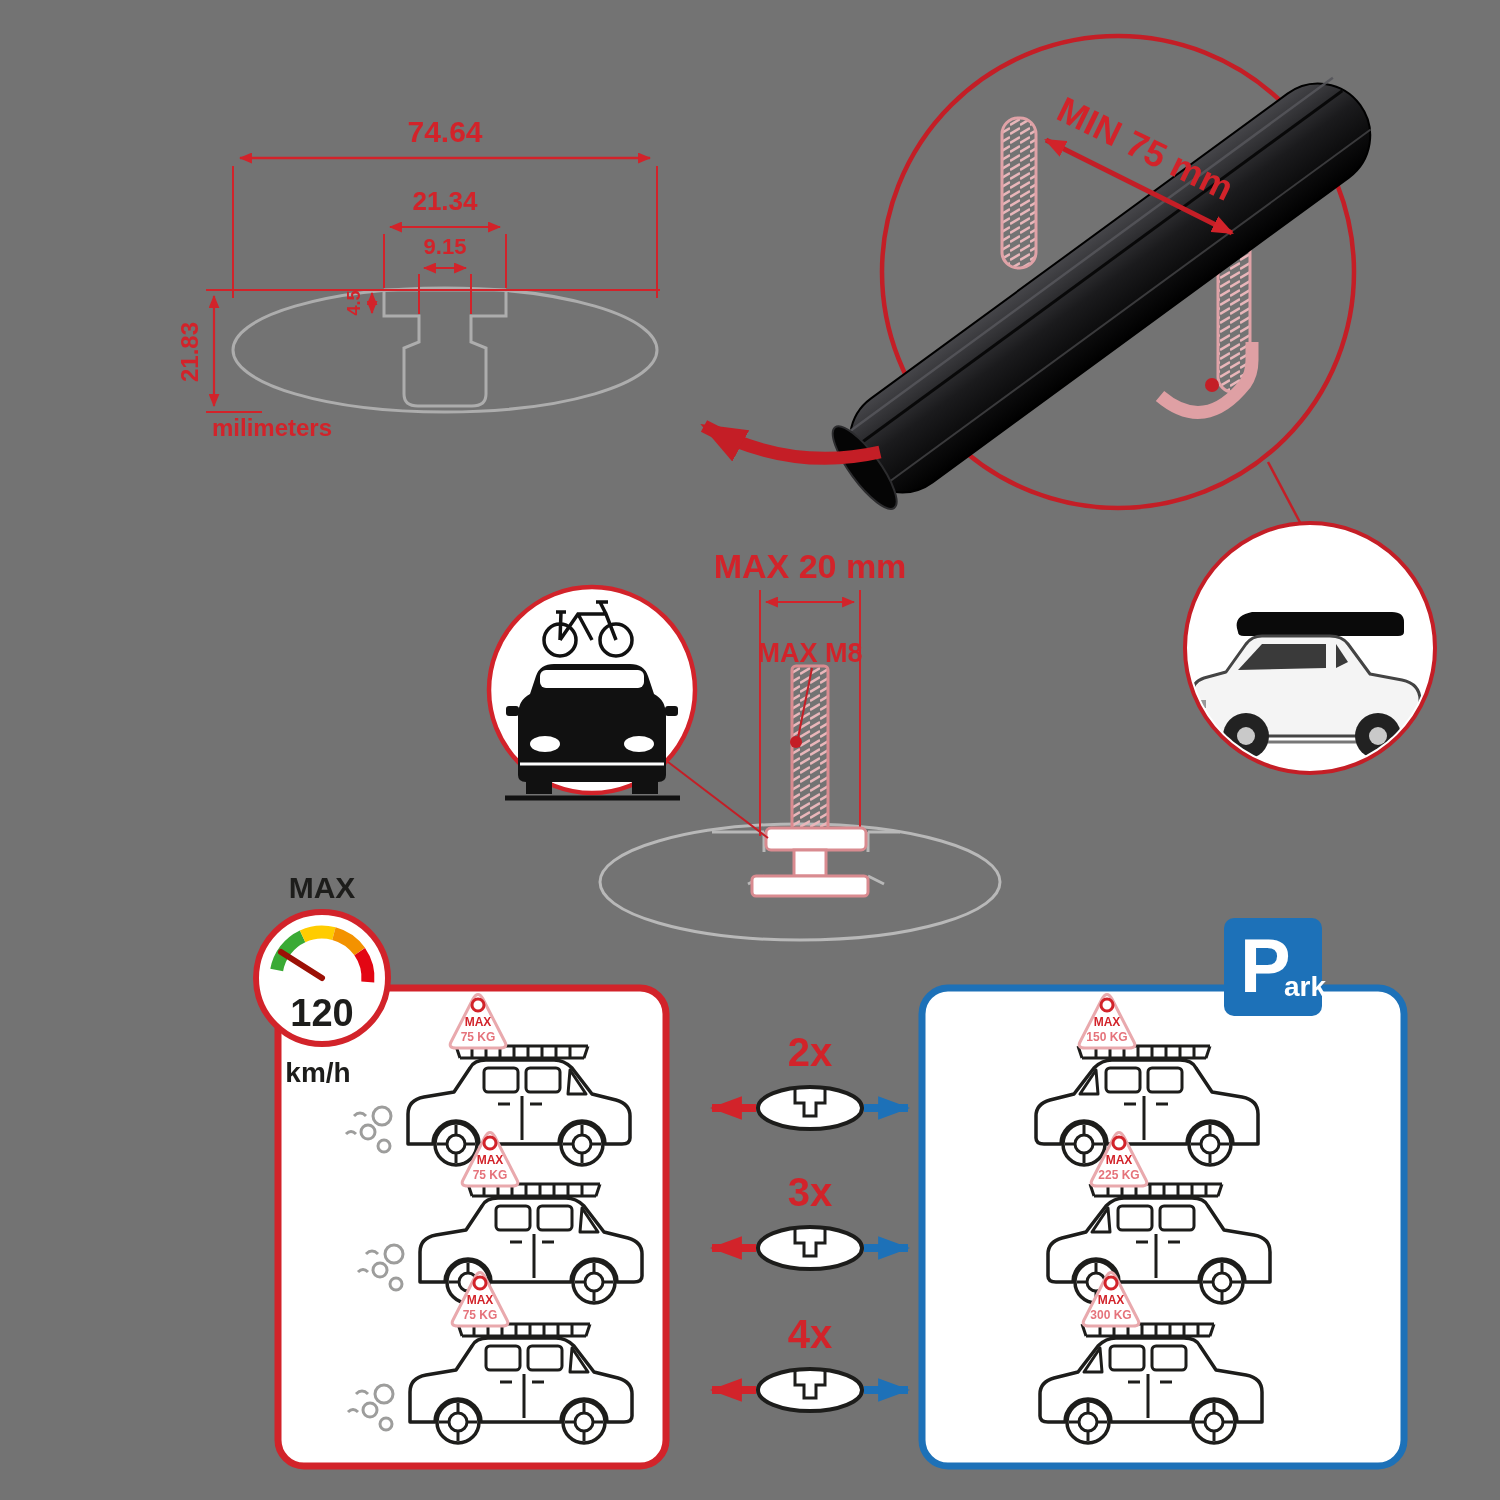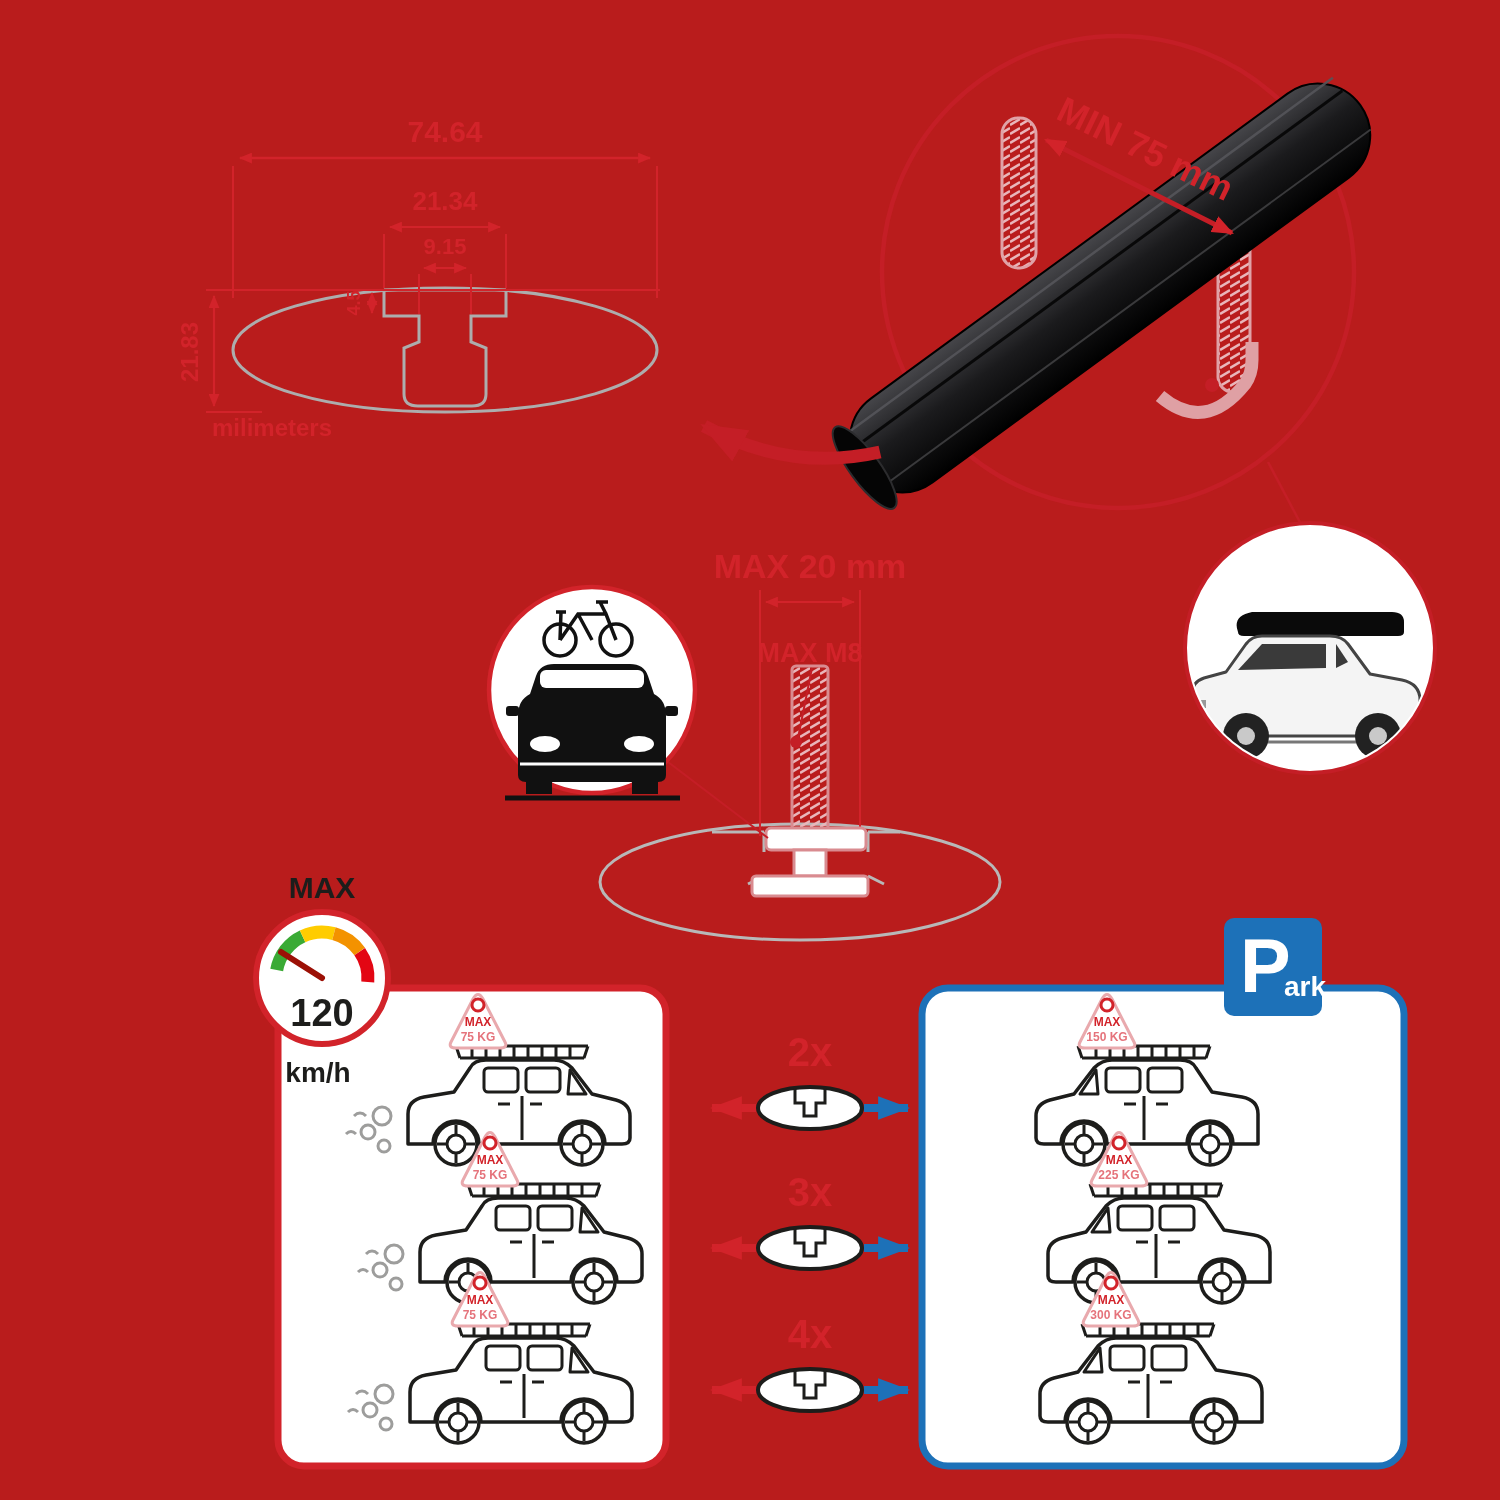--- a/index.html
+++ b/index.html
@@ -1,16 +1,16 @@
 <!DOCTYPE html>
 <html><head>
 <meta charset="utf-8">
 <style>
   html,body{margin:0;padding:0;background:#fff;}
-  .canvas{position:relative;width:1500px;height:1500px;background:#b91c1c;overflow:hidden;}
+  .canvas{position:relative;width:1500px;height:1500px;background:#737373;overflow:hidden;}
   svg{position:absolute;inset:0;font-family:"Liberation Sans",sans-serif;}
   text{font-family:"Liberation Sans",sans-serif;}
   .tm{text-anchor:middle;}
   .red{fill:#d2232a;font-weight:bold;}
   .blk{fill:#1d1d1b;font-weight:bold;}
   .tag-max{fill:#d2232a;font-weight:bold;font-size:12px;text-anchor:middle;}
   .tag-val{fill:#e5737b;font-weight:bold;font-size:12px;text-anchor:middle;}
 </style>
 </head>
 <body>

